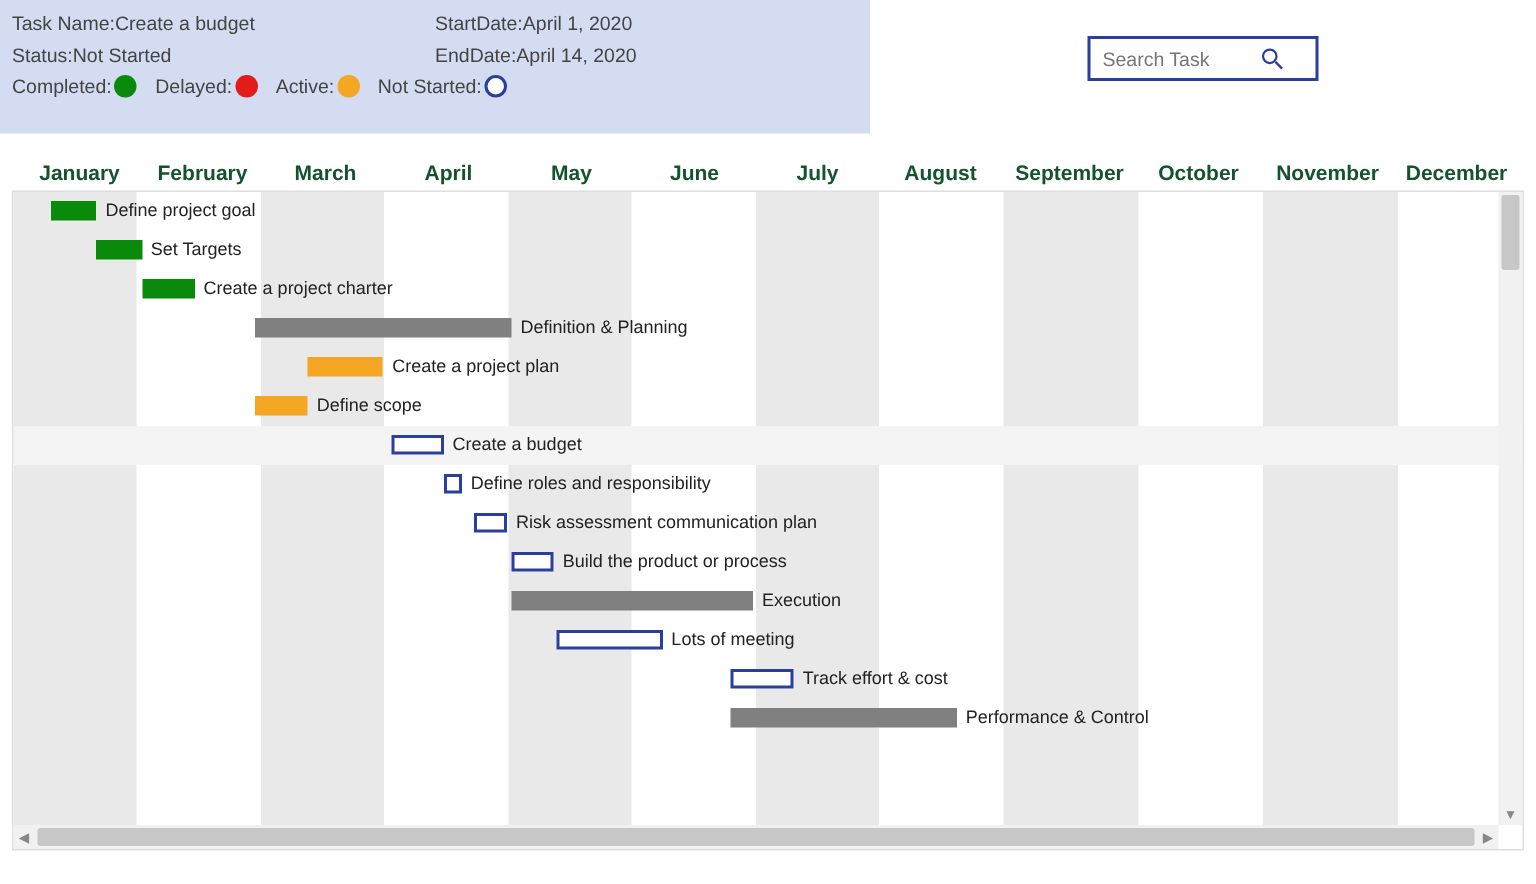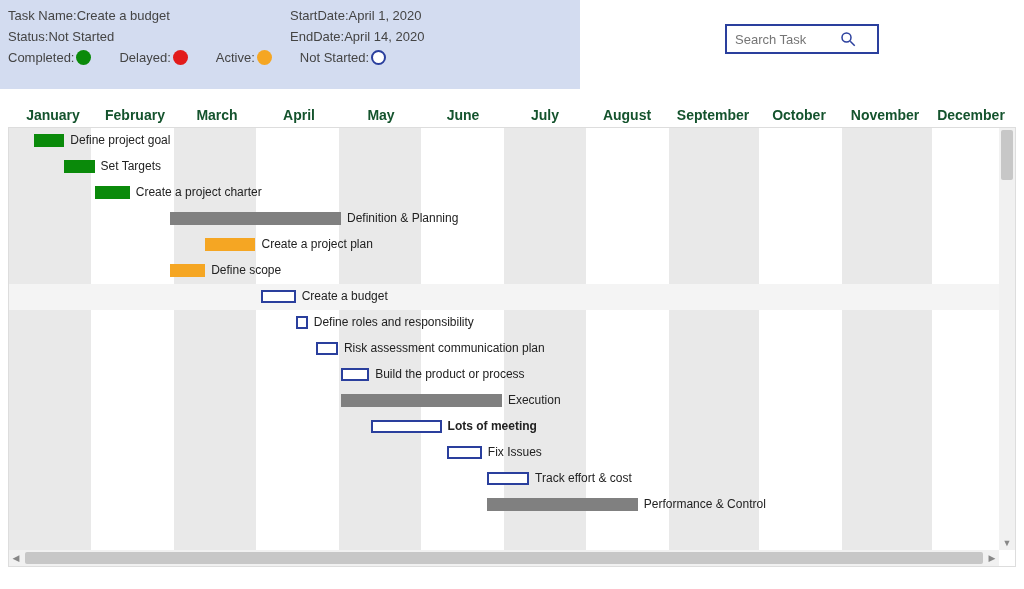--- a/index.html
+++ b/index.html
@@ -2,21 +2,21 @@
 <html><head>
 <meta charset="utf-8">
 <style>
 *{margin:0;padding:0;box-sizing:border-box;font-family:"Segoe UI",Arial,sans-serif}
 body{width:1024px;height:589px;overflow:hidden;background:#fff;font-size:13px;color:#222}
 .header{display:flex;align-items:flex-start}
 .info-panel{background:#d3dcf0;padding:8px 8px 24px 8px;width:580px;color:#444}
 .info-row{display:flex;margin-bottom:6px}
 .info-cell{width:50%}
 .info-label{display:inline}
-.legend-row{display:flex;align-items:flex-end;gap:20px}
+.legend-row{display:flex;align-items:flex-end;gap:4px}
 .legend-item{display:flex;align-items:center;margin-right:8px}
 .legend-swatch{width:15px;height:15px;border-radius:50%;margin-left:2px}
 .legend-swatch.not-started{background:#fff;border:2px solid #2a3f9d}
 .search-wrap{flex:1;display:flex;justify-content:center;align-items:center;padding-top:24px}
 .search-box{border:2px solid #2a3f9d;padding:4px 8px;display:flex;align-items:center;width:154px;height:30px}
 .search-input{border:none;outline:none;font-size:13px;color:#15803d;width:100px;background:transparent}
 .search-icon-svg{width:18px;height:18px;margin-left:4px}
 
 .months{display:flex;font-weight:bold;font-size:14px;color:#14532d;margin-top:18px;padding:0 12px}
 .month{text-align:center}
@@ -165,25 +165,21 @@
       <div class="row">
         <div class="bar not-started" style="left: 33%; width: 2.8%;"></div>
         <div class="bar-label" style="left: calc(35.8% + 6px);">Build the product or process</div>
       </div>
       <div class="row">
         <div class="bar phase" style="left: 33%; width: 16%;"></div>
         <div class="bar-label" style="left: calc(49% + 6px);">Execution</div>
       </div>
       <div class="row">
         <div class="bar not-started" style="left: 36%; width: 7%;"></div>
-        <div class="bar-label" style="left: calc(43% + 6px); font-weight: bold;">Lots of meeting</div>
-      </div>
-      <div class="row">
-        <div class="bar not-started" style="left: 43.5%; width: 3.5%;"></div>
-        <div class="bar-label" style="left: calc(47% + 6px);">Fix Issues</div>
+        <div class="bar-label" style="left: calc(43% + 6px);">Lots of meeting</div>
       </div>
       <div class="row">
         <div class="bar not-started" style="left: 47.5%; width: 4.2%;"></div>
         <div class="bar-label" style="left: calc(51.7% + 6px);">Track effort &amp; cost</div>
       </div>
       <div class="row">
         <div class="bar phase" style="left: 47.5%; width: 15%;"></div>
         <div class="bar-label" style="left: calc(62.5% + 6px);">Performance &amp; Control</div>
       </div>
     </div>

